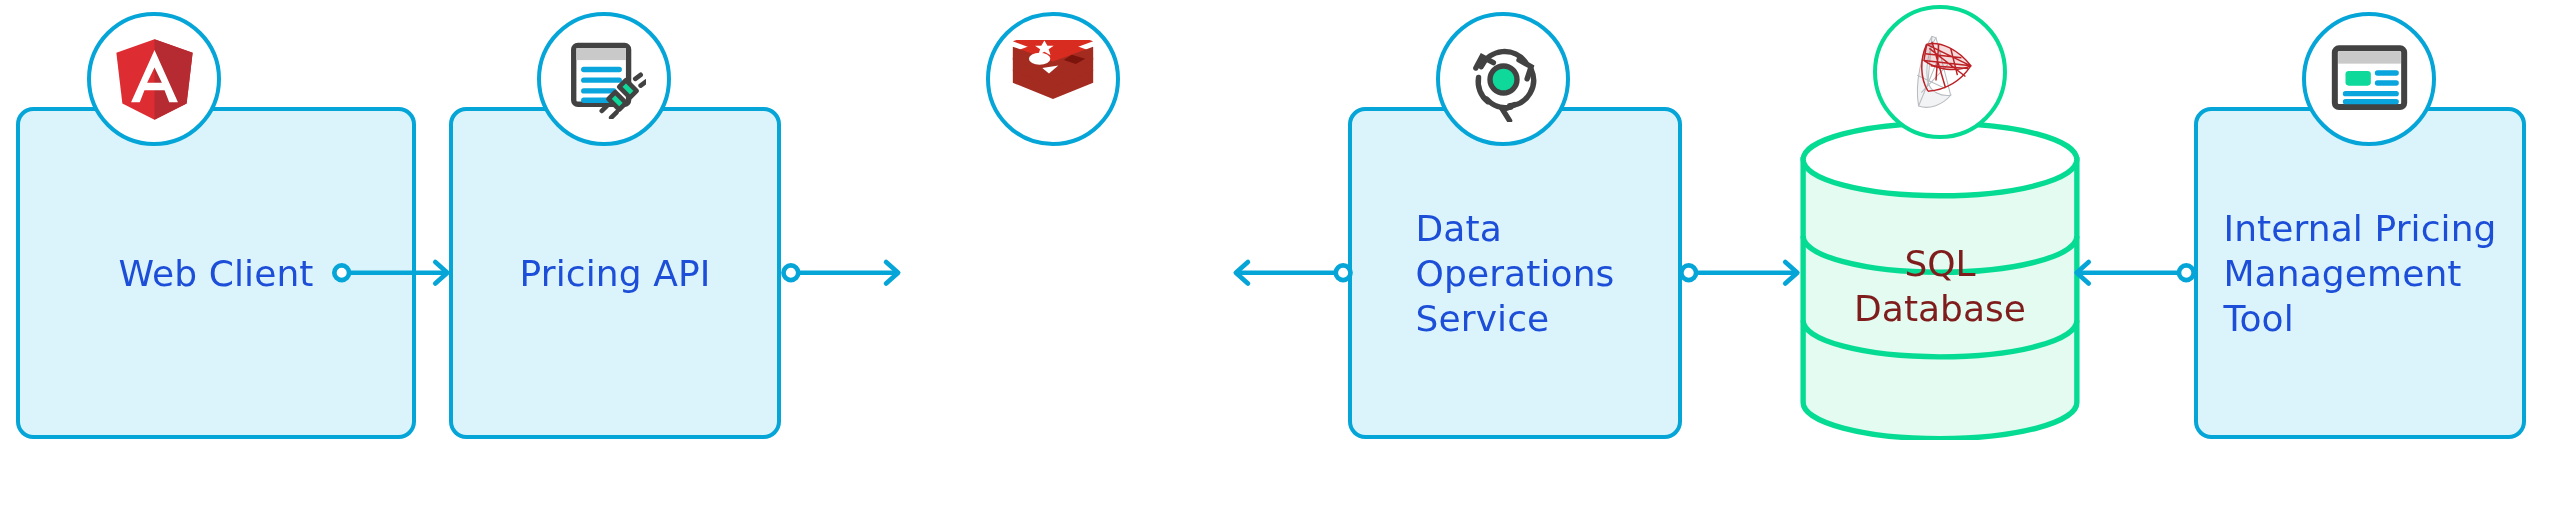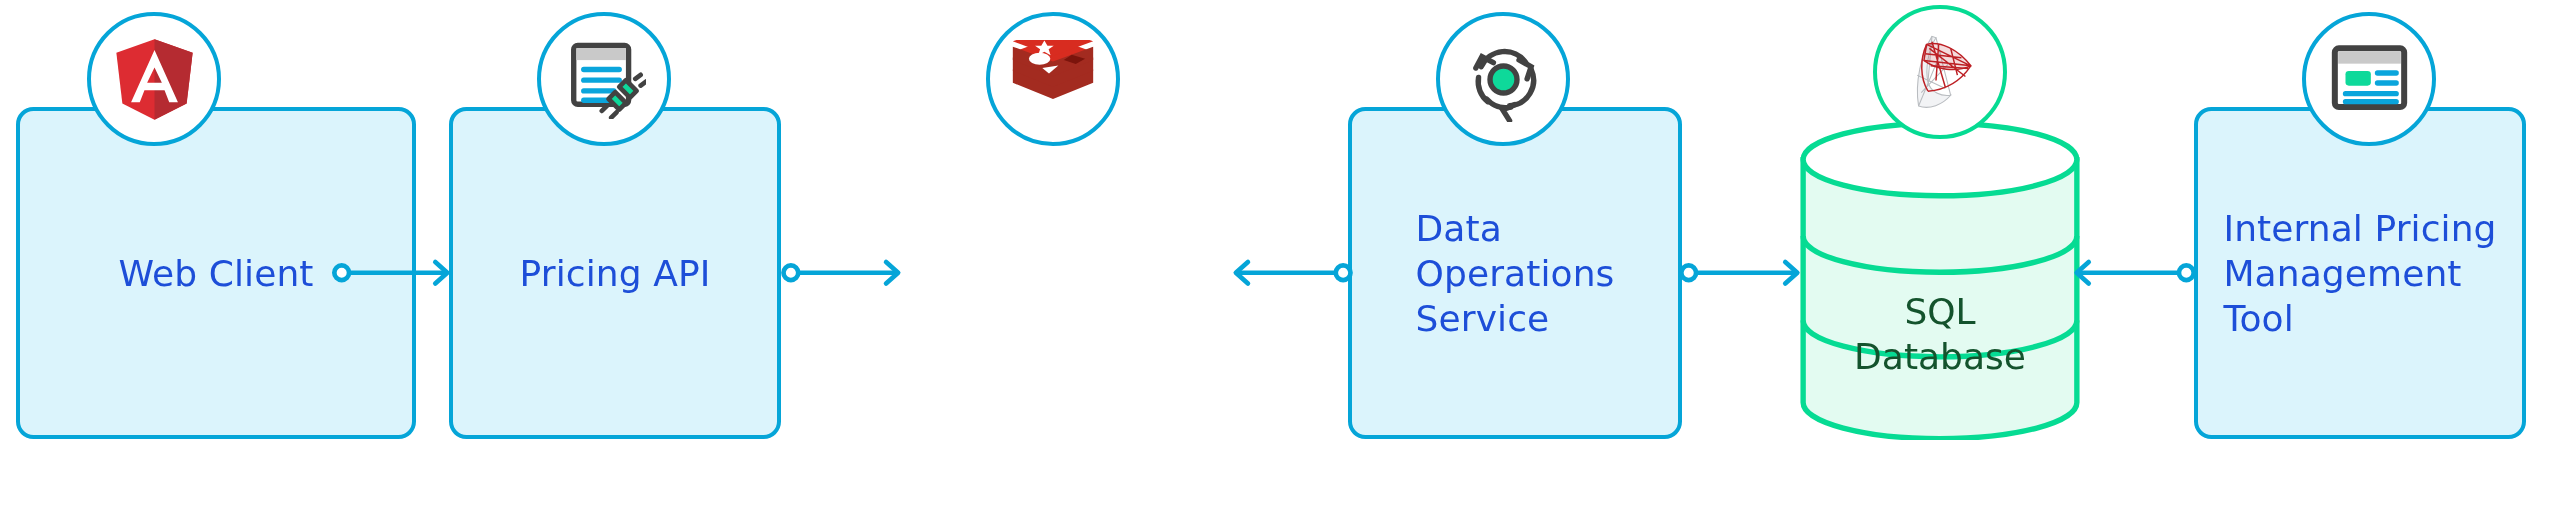--- a/index.html
+++ b/index.html
@@ -48,26 +48,25 @@
   
   .cyl {
     position: absolute;
   }
   .cyl svg { display:block; }
   .cyl-label {
     position: absolute;
     left: 0;
     width: 100%;
     text-align: center;
-    color: #14532d;
+    color: #7f1d1d;
     font-size: 36px;
     line-height: 1.25;
     white-space: pre-line;
     pointer-events: none;
-    margin-top: 48px;
   }
 
   
   .badge {
     position: absolute;
     border-radius: 50%;
     background: #ffffff;
     box-sizing: border-box;
     display: flex;
     align-items: center;

